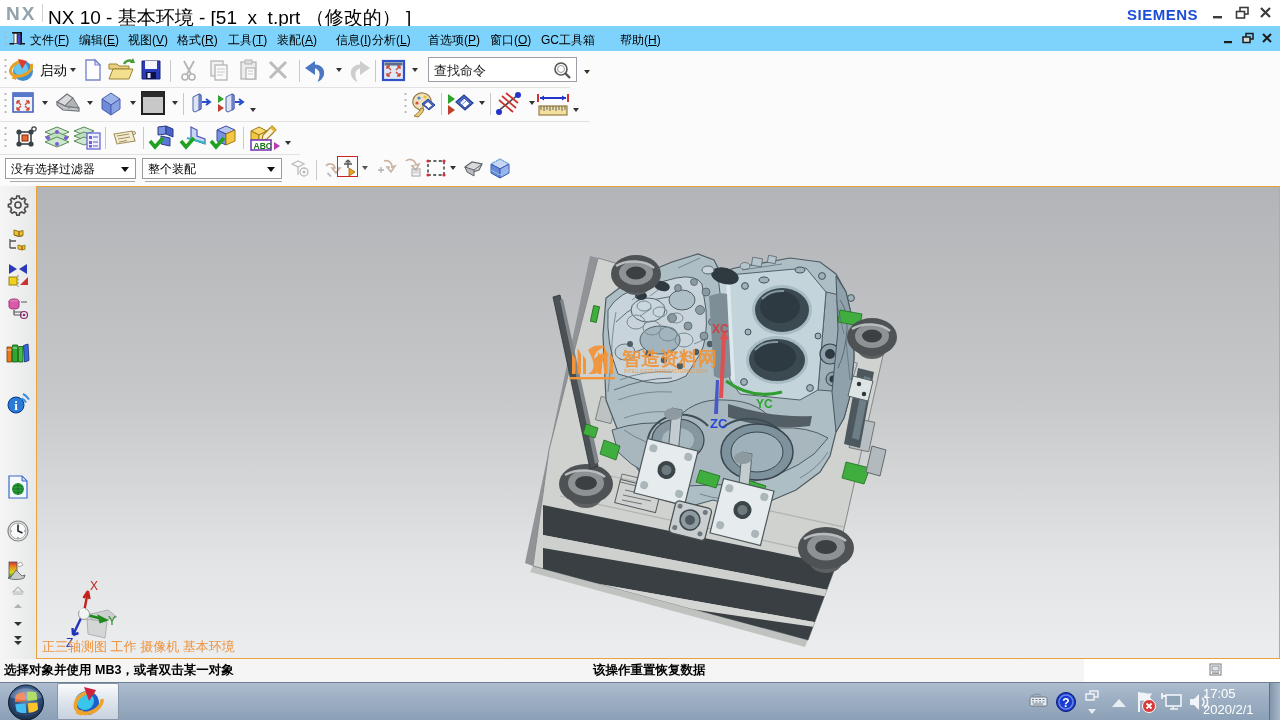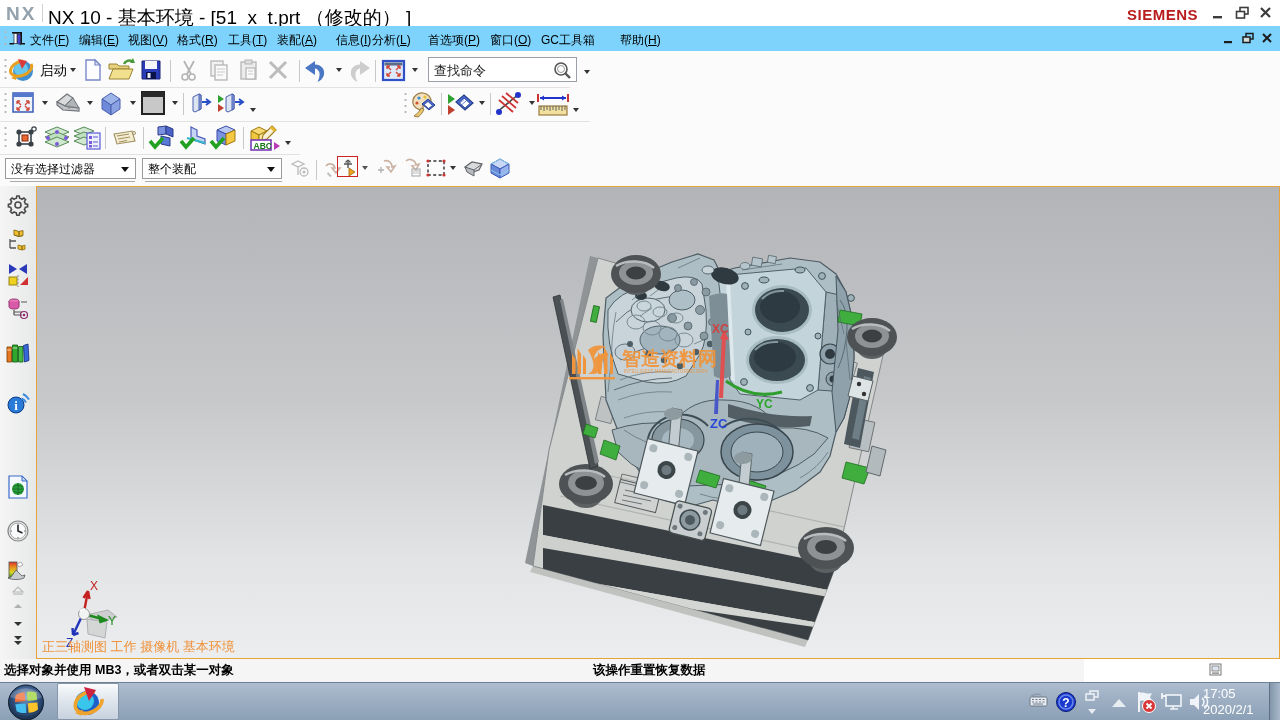--- a/index.html
+++ b/index.html
@@ -17,21 +17,21 @@
 .ddarrow{position:absolute;width:0;height:0;border-left:3.5px solid transparent;border-right:3.5px solid transparent;border-top:4px solid #333}
 .combo{position:absolute;height:21px;background:#fff;border:1px solid #9a9a9a;font-size:12px;color:#000;line-height:20px;padding-left:5px}
 .combo .ca{position:absolute;right:6px;top:8px;width:0;height:0;border-left:4px solid transparent;border-right:4px solid transparent;border-top:5px solid #111}
 .dots{position:absolute;width:5px;background-image:radial-gradient(circle,#b5b5b5 1px,transparent 1.2px);background-size:5px 6px;background-position:center top}
 </style></head>
 <body>
 <div id="titlebar">
  <div class="abs" style="left:6px;top:3px;font-size:19px;font-weight:bold;color:#93a2ac;letter-spacing:2px">NX</div>
  <div class="abs vsep" style="left:42px;top:4px;height:18px;background:#d0d0d0"></div>
  <div class="abs" style="left:48px;top:5px;font-size:19px;color:#000">NX 10 - 基本环境 - [51_x_t.prt （修改的） ]</div>
- <div class="abs" style="left:1127px;top:6px;font-size:15px;font-weight:bold;color:#b91c1c;letter-spacing:.5px">SIEMENS</div>
+ <div class="abs" style="left:1127px;top:6px;font-size:15px;font-weight:bold;color:#1d4ed8;letter-spacing:.5px">SIEMENS</div>
  <svg class="abs" style="left:1210px;top:4px" width="66" height="18" viewBox="0 0 66 18">
   <rect x="3" y="12" width="9" height="2.4" fill="#3c3c3c"></rect>
   <rect x="30" y="3.5" width="8" height="6.5" fill="none" stroke="#3c3c3c" stroke-width="1.6"></rect>
   <rect x="26.5" y="7.5" width="8" height="6.5" fill="#fff" stroke="#3c3c3c" stroke-width="1.6"></rect>
   <path d="M51 4 L60 13 M60 4 L51 13" stroke="#3c3c3c" stroke-width="2.2"></path>
  </svg>
 </div>
 <div id="menubar">
  <div class="dots" style="left:3px;top:3px;height:19px"></div>
  <svg class="abs" style="left:9px;top:4px" width="17" height="17" viewBox="0 0 17 17">

